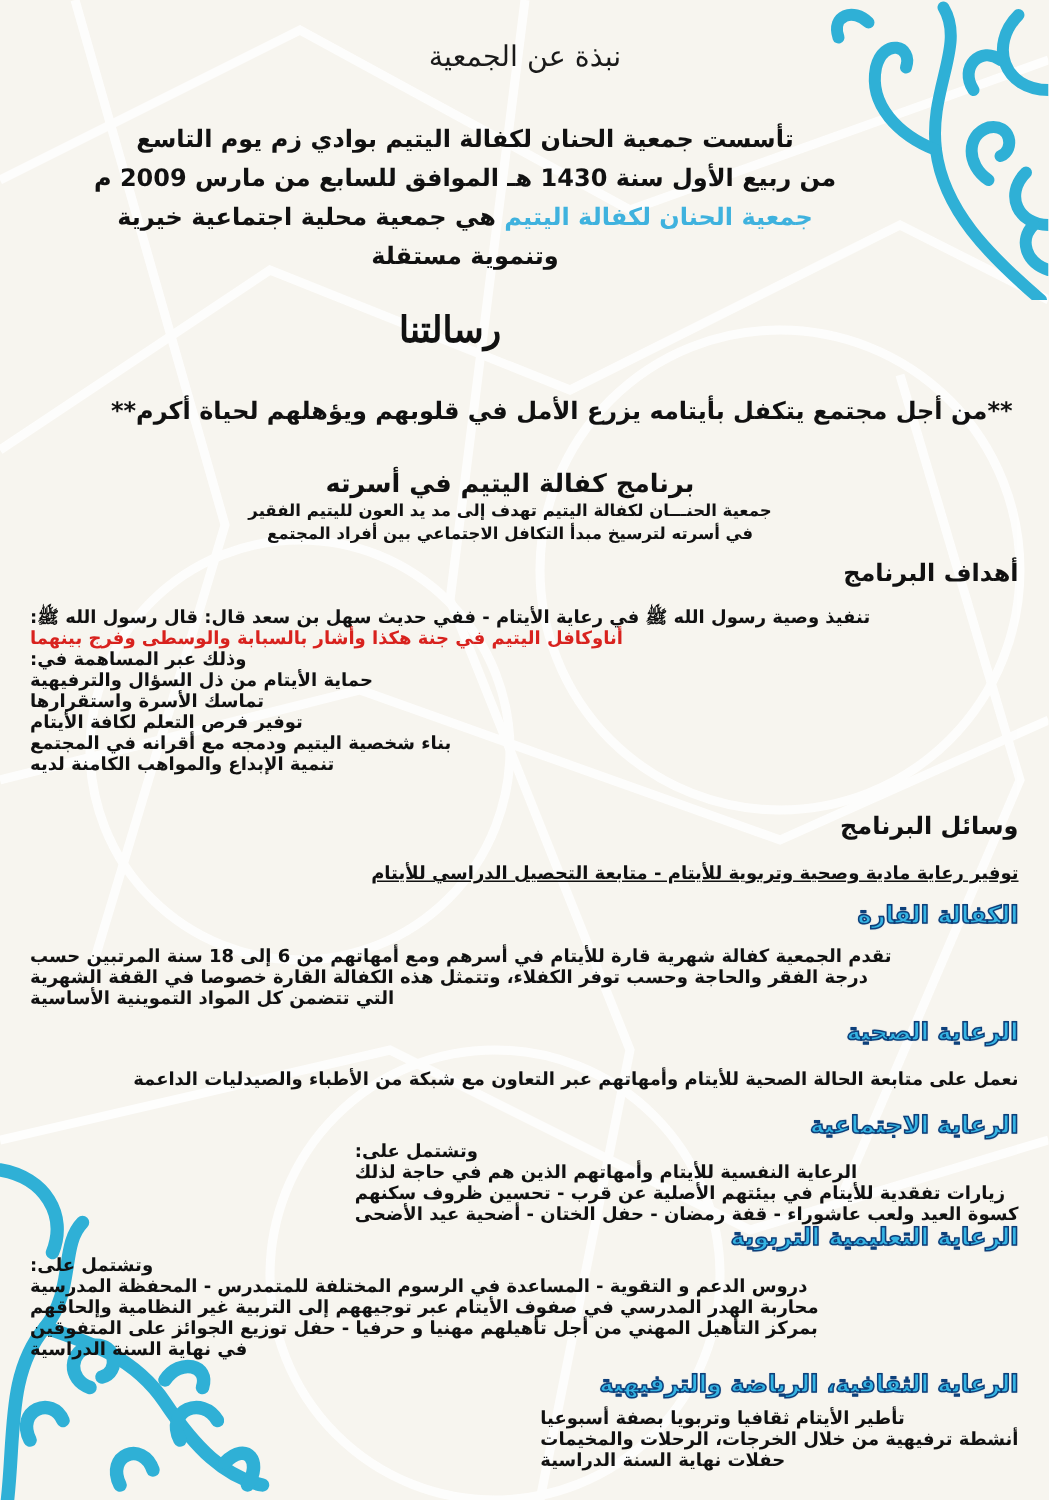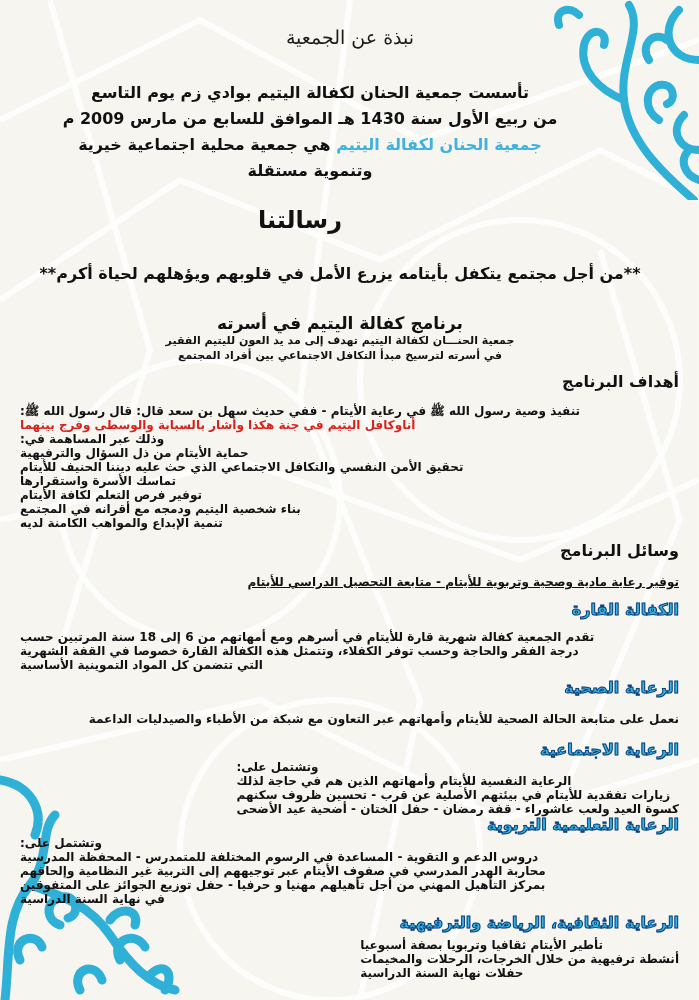--- a/index.html
+++ b/index.html
@@ -21,24 +21,24 @@
     left: 150px; width: 400px; top: 26px; text-align: center;
     font-family: "DejaVu Serif", serif; font-size: 19px; color: #1a1a1a;
   }
   .intro {
     left: 60px; width: 500px; top: 80px; text-align: center;
     font-weight: bold; font-size: 16px; line-height: 26px;
   }
   .intro .hl { color: #3fb2de; }
   .mission-title {
     left: 150px; width: 300px; top: 206px; text-align: center;
-    font-weight: bold; font-size: 24px;
+    font-weight: bold; font-size: 24px; font-family: Liberation Serif, serif;
   }
   .mission-text {
-    left: 20px; width: 640px; top: 264px; text-align: center;
+    left: 35px; width: 640px; top: 264px; text-align: right;
     font-weight: bold; font-size: 16px;
   }
   .program-title {
     left: 190px; width: 300px; top: 313px; text-align: center;
     font-weight: bold; font-size: 17px;
   }
   .program-desc {
     left: 140px; width: 400px; top: 333px; text-align: center;
     font-weight: bold; font-size: 11px; line-height: 15px;
   }
@@ -121,21 +121,20 @@
     <div>جمعية الحنـــان لكفالة اليتيم   تهدف إلى مد يد العون لليتيم الفقير</div>
     <div>في أسرته لترسيخ مبدأ التكافل الاجتماعي بين أفراد المجتمع</div>
   </div>
 
   <div class="abs section-head-dark" style="top:372px;">أهداف البرنامج</div>
   <div class="abs body-text" style="top:404px; left:20px;">
     <div>تنفيذ وصية رسول الله ﷺ في رعاية الأيتام - ففي حديث سهل بن سعد  قال: قال رسول الله ﷺ:</div>
     <div class="red">أناوكافل اليتيم في جنة هكذا وأشار بالسبابة والوسطى وفرج بينهما</div>
     <div>وذلك عبر المساهمة في:</div>
     <div>حماية الأيتام من ذل السؤال والترفيهية</div>
-    <div>تحقيق الأمن النفسي والتكافل الاجتماعي الذي حث عليه ديننا الحنيف للأيتام</div>
     <div>تماسك الأسرة واستقرارها</div>
     <div>توفير فرص التعلم لكافة الأيتام</div>
     <div>بناء شخصية اليتيم ودمجه مع أقرانه في المجتمع</div>
     <div>تنمية الإبداع والمواهب الكامنة لديه</div>
   </div>
 
   <div class="abs section-head-dark" style="top:541px;">وسائل البرنامج</div>
   <div class="abs body-text" style="top:575px;text-decoration:underline;">توفير رعاية مادية وصحية وتربوية للأيتام  -  متابعة التحصيل الدراسي للأيتام</div>
 
   <div class="abs blue-head" style="top:600px;">الكفالة القارة</div>

